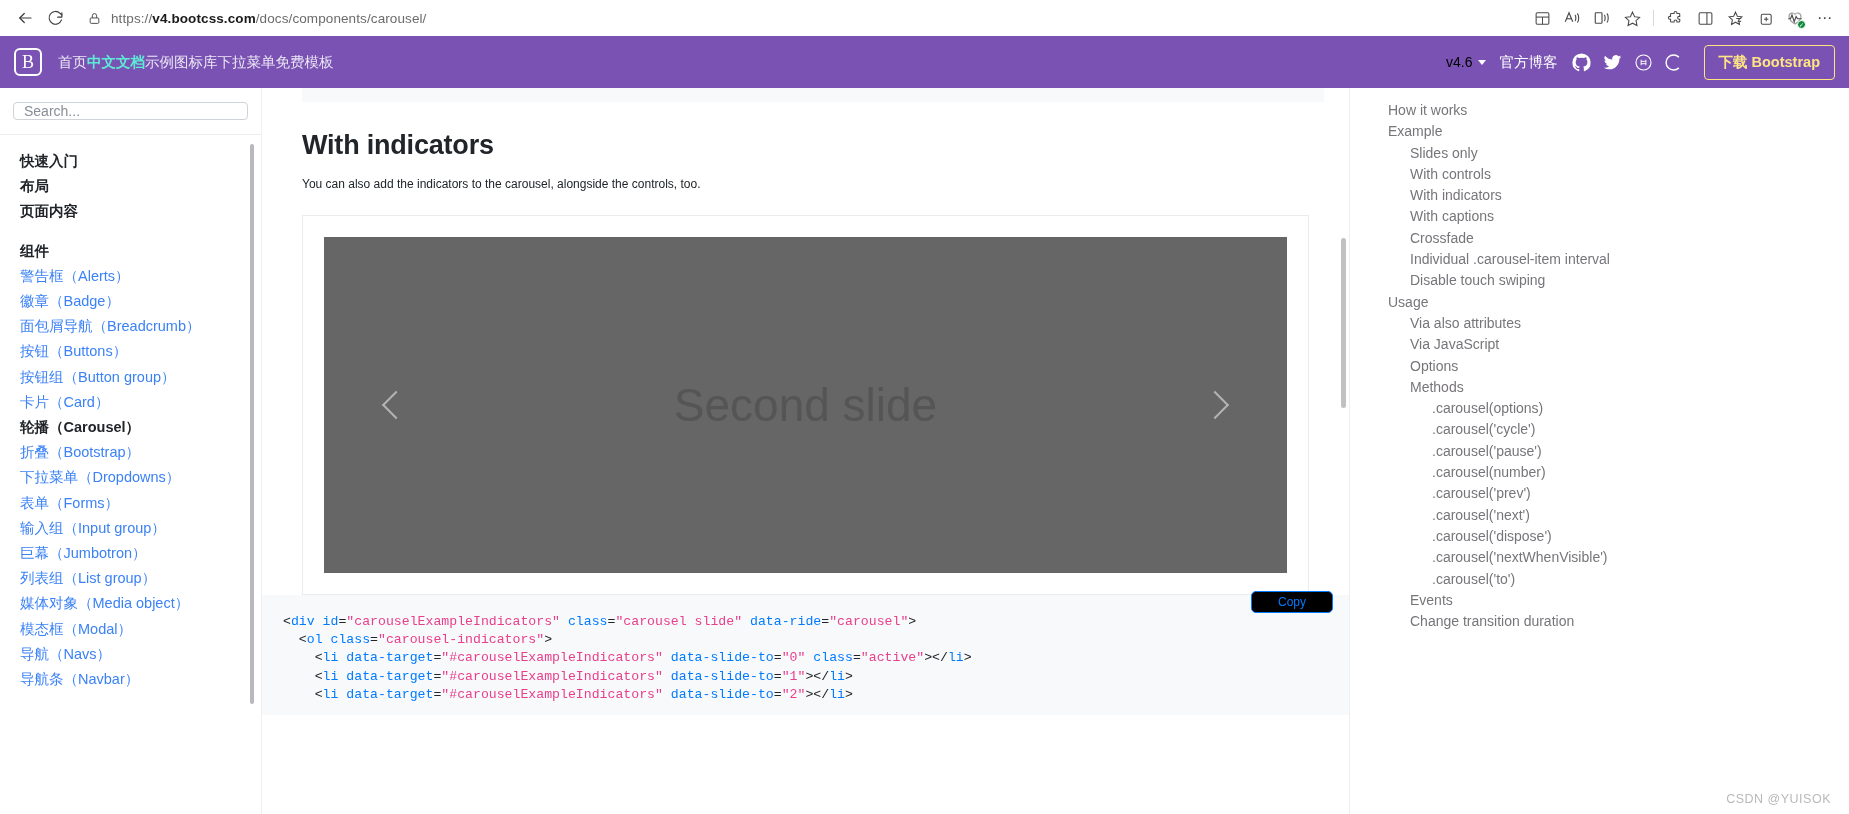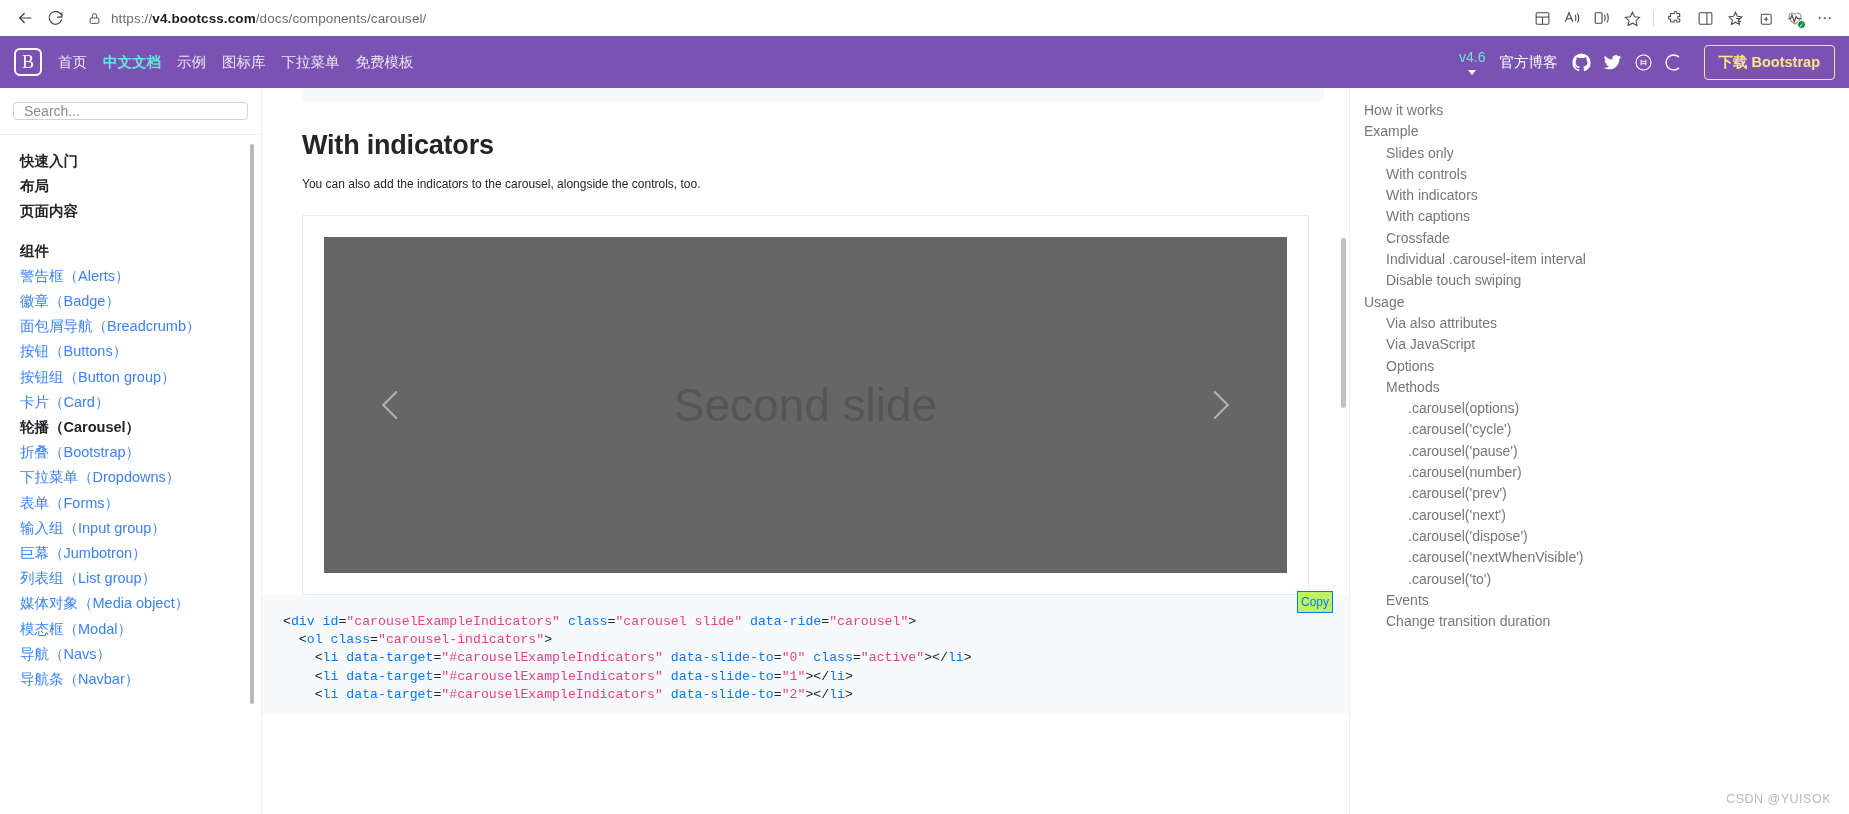--- a/index.html
+++ b/index.html
@@ -80,35 +80,35 @@
     border: 2px solid #fff;
     border-radius: 6px;
     display: flex; align-items: center; justify-content: center;
     font-family: "Liberation Serif", serif;
     font-size: 18px;
     font-weight: 400;
     color: #fff;
     margin-right: 16px;
     flex: 0 0 auto;
   }
-  .bs-nav-links { display: flex; align-items: center; gap: 16px; }
+  .bs-nav-links { display: flex; align-items: center; }
   .bs-nav-links a {
     color: rgba(255,255,255,.85);
     font-size: 14.5px;
     text-decoration: none;
     white-space: nowrap;
   }
   .bs-nav-links a.active { color:#5eead4; font-weight: 700; }
   .bs-right {
     margin-left: auto;
     display: flex; align-items: center; gap: 14px;
   }
   .version-drop {
-    color: #5eead4; font-size: 14px;
-    display: flex; align-items: center; gap: 5px; flex-direction: column;
+    color: #000000; font-size: 14px;
+    display: flex; align-items: center; gap: 5px;
   }
   .caret {
     width: 0; height: 0;
     border-left: 4px solid transparent;
     border-right: 4px solid transparent;
     border-top: 5px solid #fff;
     display:inline-block;
   }
   .blog-link { color:#fff; font-size: 14.5px; text-decoration:none; }
   .social { display:flex; align-items:center; gap: 12px; color: #fff; }
@@ -293,24 +293,24 @@
     position: relative;
     padding: 18px 21px 0 21px;
     min-height: 120px;
   }
   .copy-btn {
     position: absolute;
     top: -4px;
     right: 16px;
     font-size: 12px;
     color: #007bff;
-    background: #bef264;
+    background: #000000;
     border: 1px solid #007bff;
-    border-radius: 0;
-    padding: 3px 3px;
+    border-radius: 5px;
+    padding: 3px 26px;
     cursor: pointer;
     font-family: "Liberation Sans", sans-serif;
   }
   pre.code {
     font-family: "Liberation Mono", "DejaVu Sans Mono", monospace;
     font-size: 13.2px;
     line-height: 18.2px;
     color: #212529;
     white-space: pre;
     overflow: hidden;
@@ -342,20 +342,21 @@
     position: relative;
     overflow: hidden;
   }
   .toc-item {
     display: block;
     font-size: 14px;
     color: #77757a;
     line-height: 21.3px;
     text-decoration: none;
     white-space: nowrap;
+    margin-left: 24px;
   }
   .toc-item.lvl2 { padding-left: 22px; }
   .toc-item.lvl3 { padding-left: 44px; }
   .watermark {
     position: absolute;
     right: 18px;
     bottom: 8px;
     font-size: 12.5px;
     color: #b9b9b9;
     letter-spacing: 0.5px;

